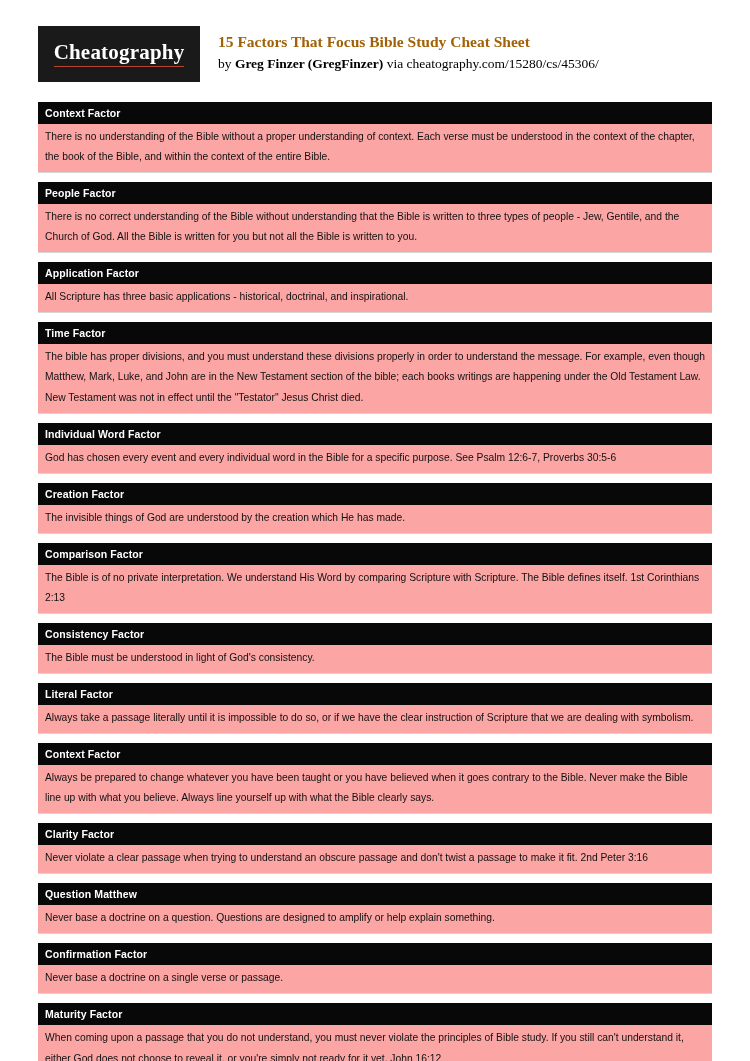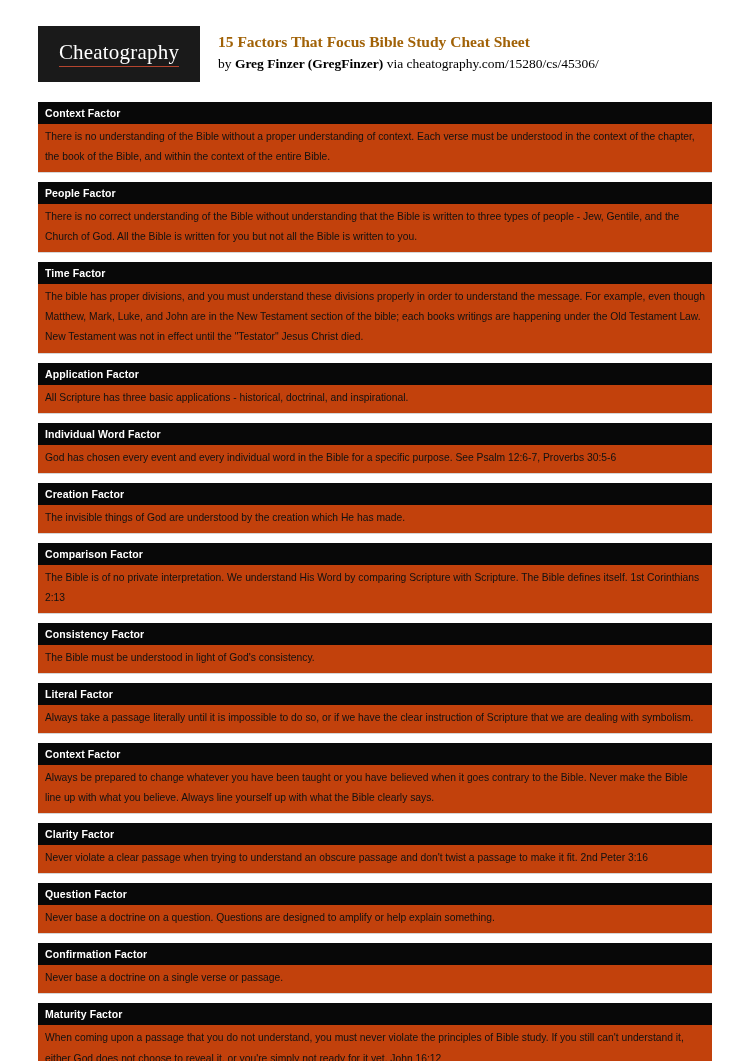--- a/index.html
+++ b/index.html
@@ -29,20 +29,21 @@
     margin-bottom: 20px;
   }
   .logo-box {
     width: 162px;
     height: 56px;
     background: #1a1a1a;
     display: flex;
     align-items: center;
     justify-content: center;
     flex: 0 0 auto;
+    font-weight: bold;
   }
   .logo-text {
     font-family: "Liberation Serif", serif;
     color: #ffffff;
     font-size: 21px;
     letter-spacing: 0.2px;
     border-bottom: 1px solid #b5452f;
     padding-bottom: 1px;
     line-height: 1.1;
   }
@@ -71,21 +72,21 @@
   .section { margin-bottom: 9px; }
   .section-head {
     background: #080808;
     color: #ffffff;
     font-size: 10.5px;
     font-weight: bold;
     padding: 5px 7px 5px 7px;
     letter-spacing: 0.1px;
   }
   .section-body {
-    background: #c2410c;
+    background: #fca5a5;
     border-bottom: 1px solid #d6d6d6;
     font-size: 10.3px;
     line-height: 1.95;
     padding: 3px 7px 5px 7px;
     color: #111;
   }
 </style>
 </head>
 <body>
 
@@ -109,27 +110,27 @@
       <div class="section-head">Context Factor</div>
       <div class="section-body">There is no understanding of the Bible without a proper understanding of context. Each verse must be understood in the context of the chapter, the book of the Bible, and within the context of the entire Bible.</div>
     </div>
 
     <div class="section">
       <div class="section-head">People Factor</div>
       <div class="section-body">There is no correct understanding of the Bible without understanding that the Bible is written to three types of people - Jew, Gentile, and the Church of God. All the Bible is written for you but not all the Bible is written to you.</div>
     </div>
 
     <div class="section">
-      <div class="section-head">Time Factor</div>
-      <div class="section-body">The bible has proper divisions, and you must understand these divisions properly in order to understand the message. For example, even though Matthew, Mark, Luke, and John are in the New Testament section of the bible; each books writings are happening under the Old Testament Law. New Testament was not in effect until the "Testator" Jesus Christ died.</div>
+      <div class="section-head">Application Factor</div>
+      <div class="section-body">All Scripture has three basic applications - historical, doctrinal, and inspirational.</div>
     </div>
 
     <div class="section">
-      <div class="section-head">Application Factor</div>
-      <div class="section-body">All Scripture has three basic applications - historical, doctrinal, and inspirational.</div>
+      <div class="section-head">Time Factor</div>
+      <div class="section-body">The bible has proper divisions, and you must understand these divisions properly in order to understand the message. For example, even though Matthew, Mark, Luke, and John are in the New Testament section of the bible; each books writings are happening under the Old Testament Law. New Testament was not in effect until the "Testator" Jesus Christ died.</div>
     </div>
 
     <div class="section">
       <div class="section-head">Individual Word Factor</div>
       <div class="section-body">God has chosen every event and every individual word in the Bible for a specific purpose. See Psalm 12:6-7, Proverbs 30:5-6</div>
     </div>
 
     <div class="section">
       <div class="section-head">Creation Factor</div>
       <div class="section-body">The invisible things of God are understood by the creation which He has made.</div>
@@ -154,21 +155,21 @@
       <div class="section-head">Context Factor</div>
       <div class="section-body">Always be prepared to change whatever you have been taught or you have believed when it goes contrary to the Bible. Never make the Bible line up with what you believe. Always line yourself up with what the Bible clearly says.</div>
     </div>
 
     <div class="section">
       <div class="section-head">Clarity Factor</div>
       <div class="section-body">Never violate a clear passage when trying to understand an obscure passage and don't twist a passage to make it fit. 2nd Peter 3:16</div>
     </div>
 
     <div class="section">
-      <div class="section-head">Question Factor</div>
+      <div class="section-head">Question Matthew</div>
       <div class="section-body">Never base a doctrine on a question. Questions are designed to amplify or help explain something.</div>
     </div>
 
     <div class="section">
       <div class="section-head">Confirmation Factor</div>
       <div class="section-body">Never base a doctrine on a single verse or passage.</div>
     </div>
 
     <div class="section">
       <div class="section-head">Maturity Factor</div>

